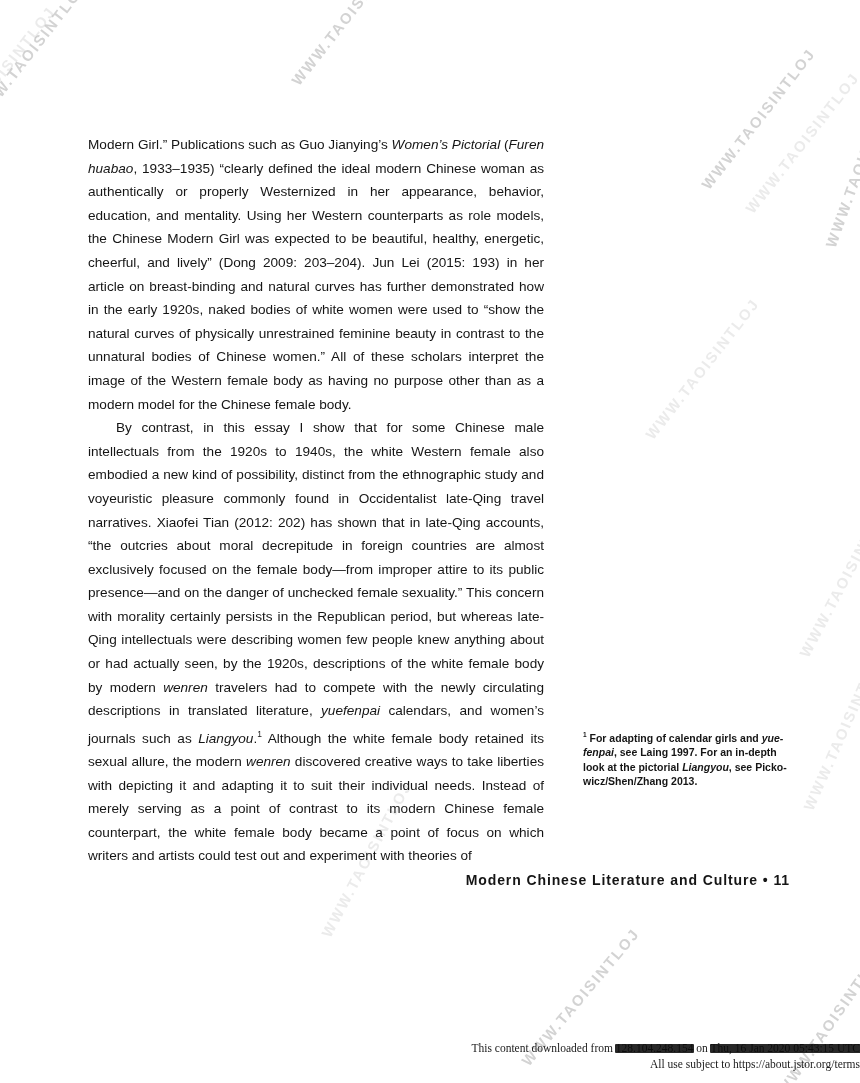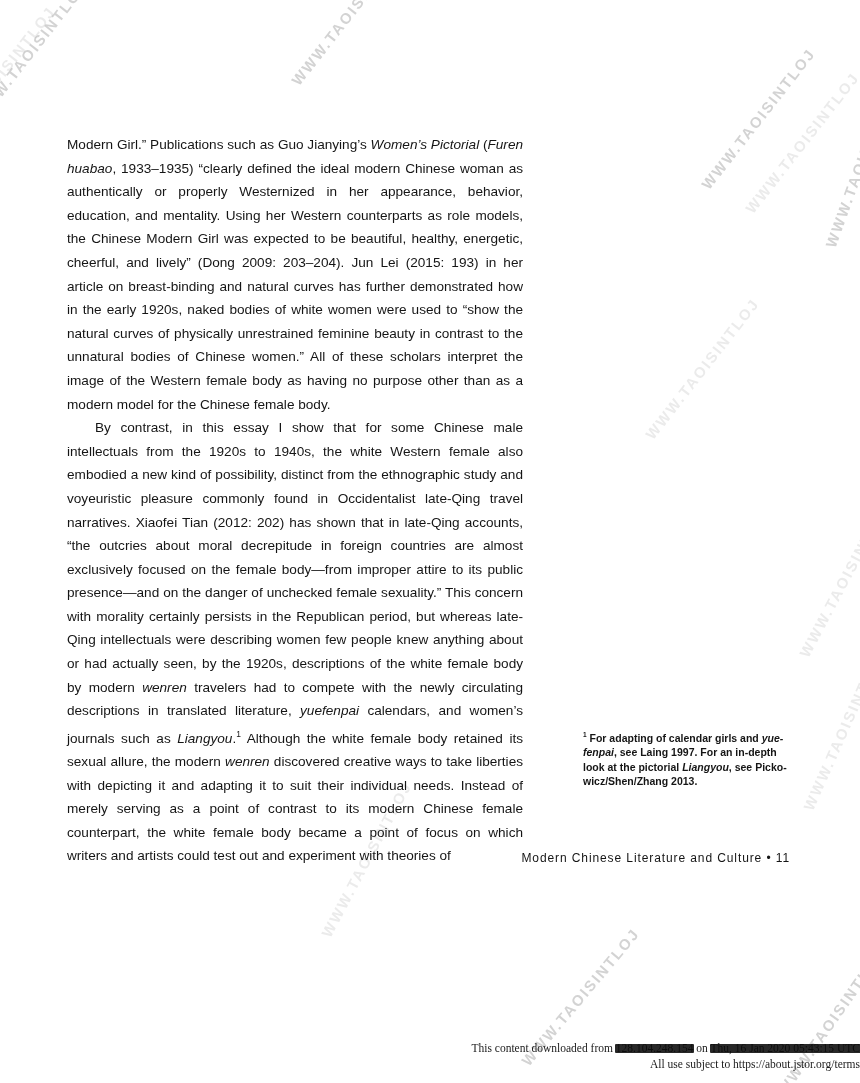--- a/index.html
+++ b/index.html
@@ -35,21 +35,21 @@
   .wm5  { left: 642px;  top: 432px;  transform: rotate(-52deg); }
   .wm6  { left: 796px;  top: 652px;  transform: rotate(-62deg); }
   .wm7  { left: 318px;  top: 932px;  transform: rotate(-62deg); }
   .wm8  { left: 518px;  top: 1058px; transform: rotate(-50deg); }
   .wm9  { left: 774px;  top: 1088px; transform: rotate(-55deg); }
   .wm10 { left: 800px;  top: 806px;  transform: rotate(-66deg); }
 
   
   .body-text {
     position: absolute;
-    left: 67px;
+    left: 88px;
     top: 133px;
     width: 456px;
     font-size: 13.6px;
     line-height: 23.6px;
     text-align: justify;
   }
   .body-text p { margin: 0; }
   .body-text p.indent { text-indent: 28px; }
 
   
@@ -61,23 +61,23 @@
     font-size: 10.5px;
     line-height: 14.5px;
     font-weight: 700;
     text-align: left;
   }
 
   
   .running-footer {
     position: absolute;
     right: 70px;
-    top: 851px;
-    font-size: 12px;
-    font-weight: 400;
+    top: 872px;
+    font-size: 14px;
+    font-weight: 700;
     letter-spacing: 0.9px;
   }
 
   
   .jstor {
     position: absolute;
     left: 0;
     right: 0;
     top: 1040px;
     text-align: right;

